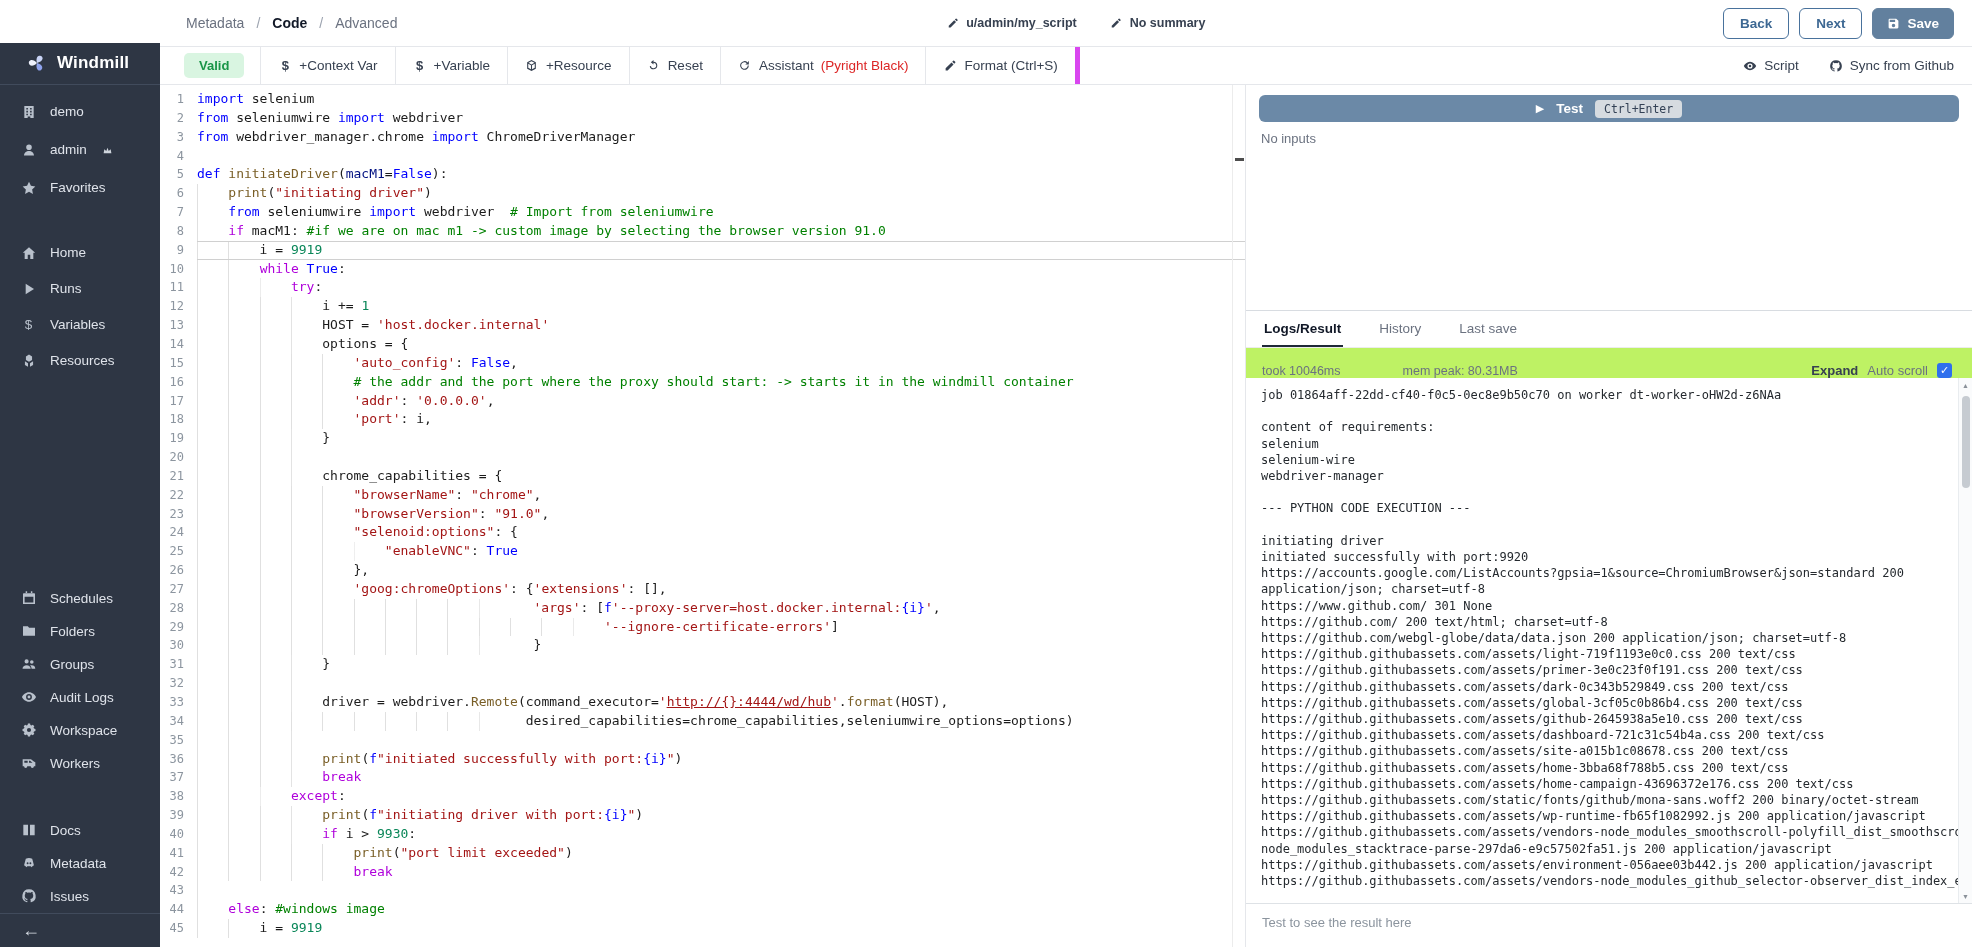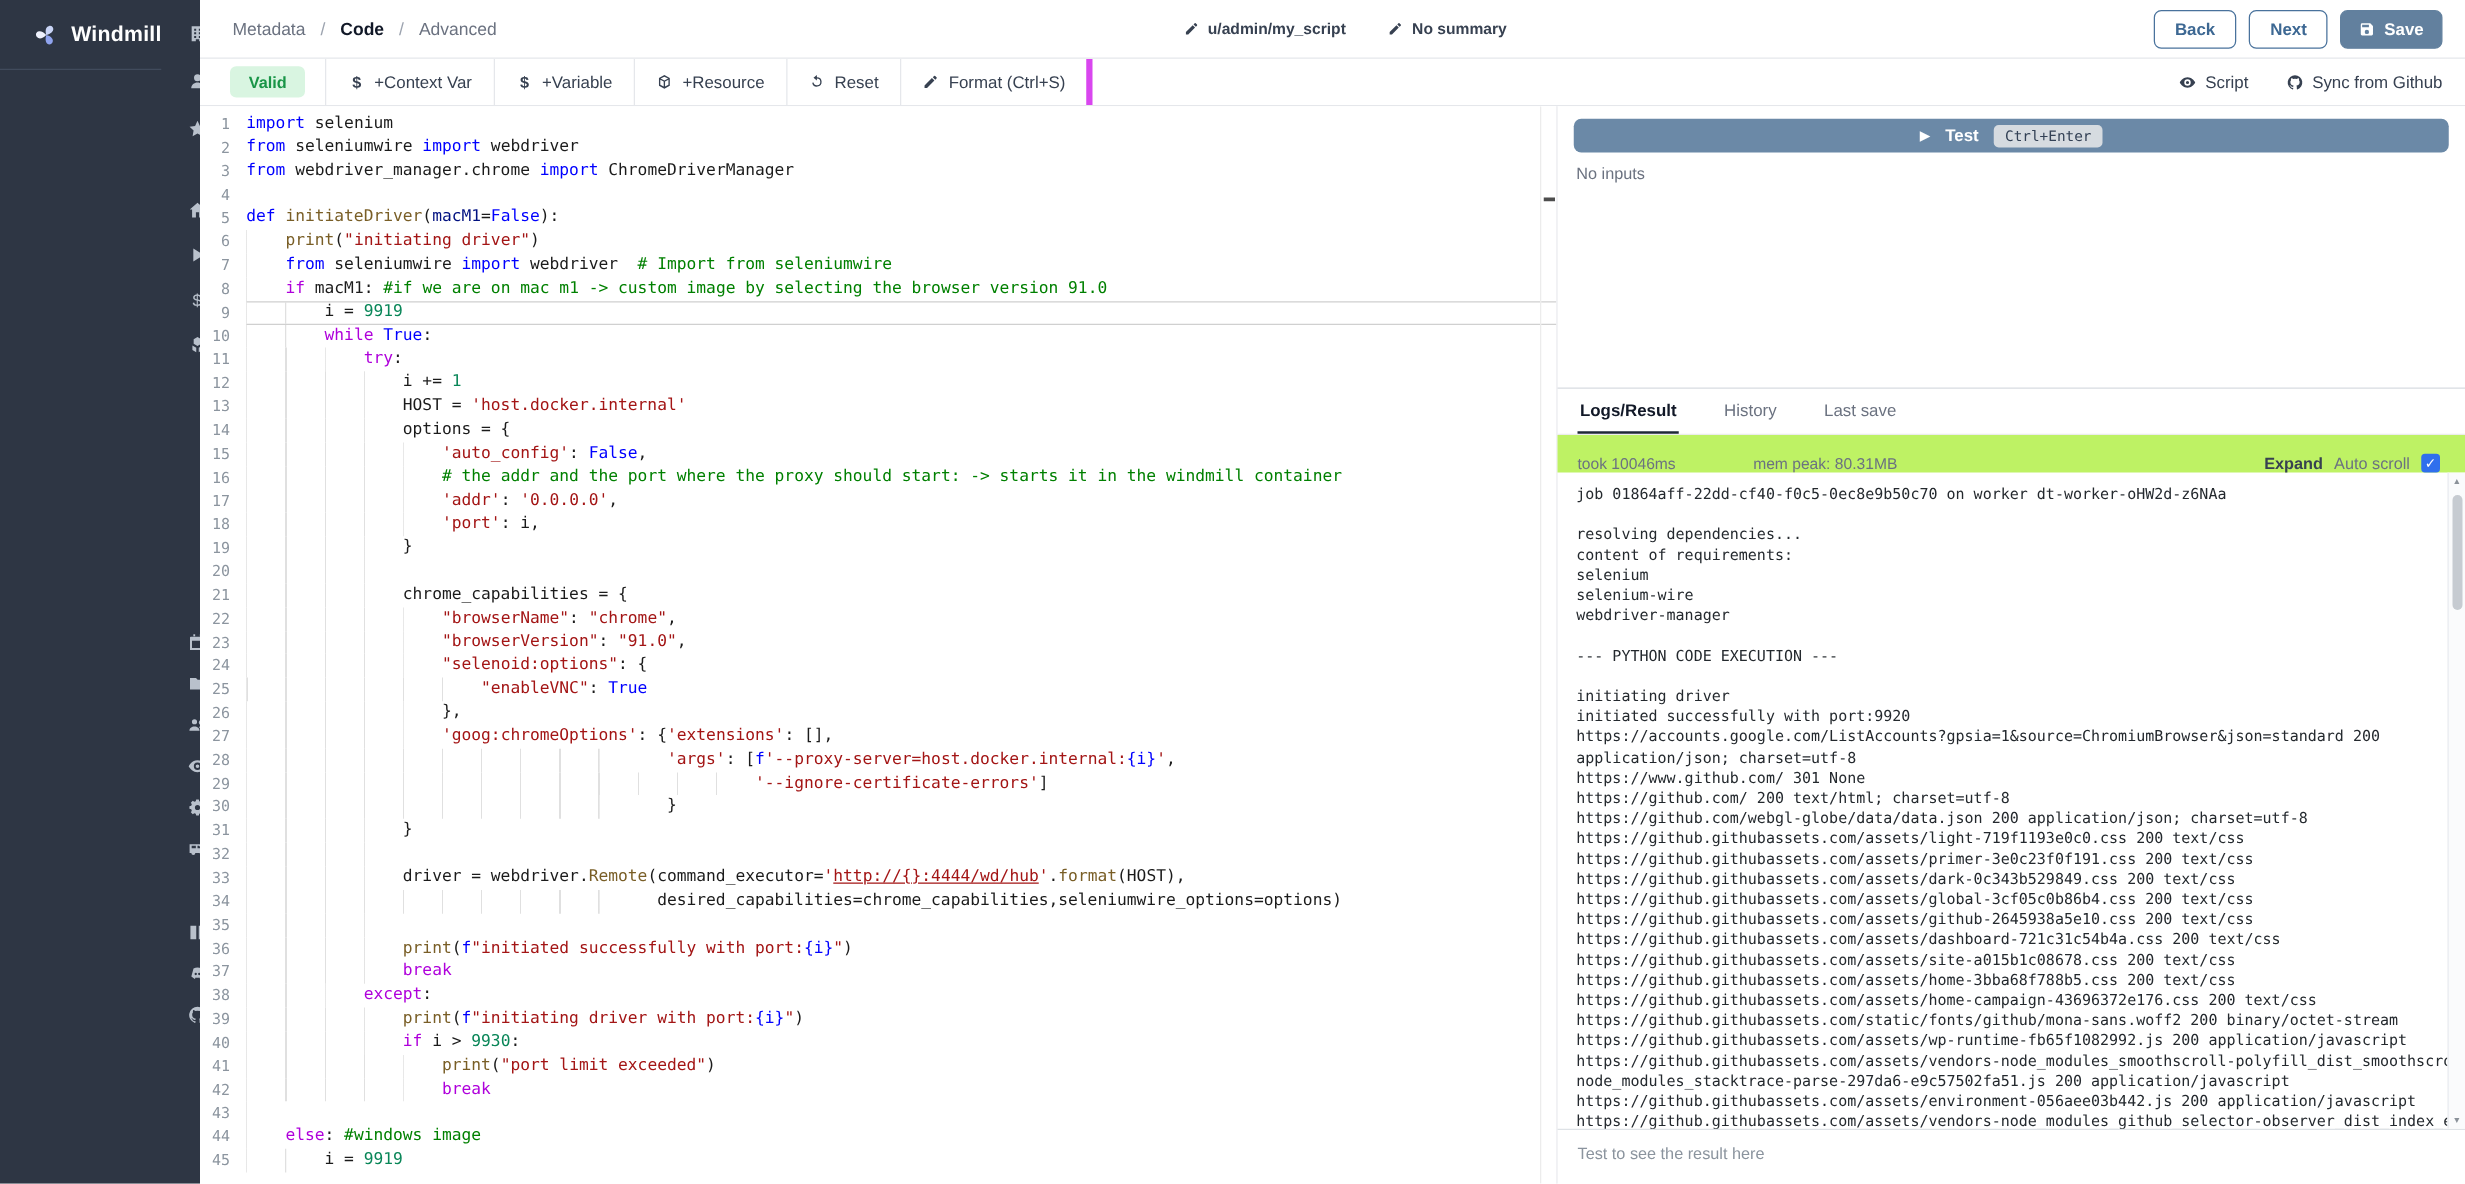--- a/index.html
+++ b/index.html
@@ -1,21 +1,21 @@
 <!DOCTYPE html>
 <html><head>
 <meta charset="utf-8">
 <style>
   * { box-sizing: border-box; margin: 0; padding: 0; }
   html,body { width:1972px; height:947px; overflow:hidden; }
   body { font-family:"Liberation Sans", sans-serif; background:#fff; color:#1f2937; }
   .app { display:flex; width:1972px; height:947px; }
 
   
-  .sidebar { width:160px; min-width:160px; background:#2e3644; color:#e6e9ee; display:flex; flex-direction:row; }
+  .sidebar { width:160px; min-width:160px; background:#2e3644; color:#e6e9ee; display:flex; flex-direction:column;margin-top:43px; }
   .logo-row { height:56px; display:flex; align-items:center; gap:9px; padding-left:26px; border-bottom:1px solid #414b5c; }
   .brand { font-size:17px; font-weight:bold; color:#fff; letter-spacing:.2px; }
   .side-group { display:flex; flex-direction:column; }
   .g0 { margin-top:8px; } .g0 .side-item{ height:38px; }
   .g1 { margin-top:28px;justify-content:center; } .g1 .side-item{ height:36px; }
   .g2 { margin-top:203px; } .g2 .side-item{ height:33px; }
   .g3 { margin-top:34px; } .g3 .side-item{ height:33px; }
   .side-item { display:flex; align-items:center; gap:13px; padding-left:20px; cursor:pointer; font-size:13.5px; font-weight:500; color:#dfe3ea; }
   .side-item .ic { width:17px; height:17px; color:#b9c1cc; display:flex; align-items:center; justify-content:center; }
   .side-item .ic svg { width:16px; height:16px; }
@@ -312,20 +312,29 @@
             <span class="tic">
               <svg viewBox="0 0 24 24" fill="currentColor">
                 <path d="M12 5a7 7 0 1 1-6.9 8.2l2-.3A5 5 0 1 0 12 7v3L7 6l5-4z"></path>
               </svg>
             </span>
             <span>Reset</span>
           </div>
           <div class="tb-btn">
             <span class="tic">
               <svg viewBox="0 0 24 24" fill="currentColor">
+                <path d="M17.7 6.3A8 8 0 1 0 20 12h-2.1a6 6 0 1 1-1.7-4.2L13.4 10H20V3.4z"></path>
+              </svg>
+            </span>
+            <span>Assistant </span>
+            <span class="tb-suffix">(Pyright Black)</span>
+          </div>
+          <div class="tb-btn">
+            <span class="tic">
+              <svg viewBox="0 0 24 24" fill="currentColor">
                 <path d="M3 17.3V21h3.7L17.6 10.1l-3.7-3.7zM20.7 7a1.2 1.2 0 0 0 0-1.7l-2-2a1.2 1.2 0 0 0-1.7 0L15.2 5l3.7 3.7z"></path>
               </svg>
             </span>
             <span>Format (Ctrl+S)</span>
           </div>
         </div>
       <div class="tb-right">
         <span class="tb-link">
           <svg viewBox="0 0 24 24" fill="currentColor" fill-rule="evenodd">
               <path d="M12 4.8c-5 0-9 3.9-10.6 7.2C3 15.3 7 19.2 12 19.2s9-3.9 10.6-7.2C21 8.7 17 4.8 12 4.8zm0 11.6a4.4 4.4 0 1 1 0-8.8 4.4 4.4 0 0 1 0 8.8zm0-2.2a2.2 2.2 0 1 0 0-4.4 2.2 2.2 0 0 0 0 4.4z"></path>
@@ -553,21 +562,20 @@
           <div class="stats-right">
             <span class="expand-lbl">Expand</span>
             <span class="autoscroll-lbl">Auto scroll</span>
             <span class="checkbox" id="autoscroll-box">✓</span>
           </div>
         </div>
         <div class="logs-wrap">
           <div class="logs" id="logs">
               <div class="log-line">job 01864aff-22dd-cf40-f0c5-0ec8e9b50c70 on worker dt-worker-oHW2d-z6NAa</div>
               <div class="log-line">&nbsp;</div>
-              <div class="log-line">resolving dependencies...</div>
               <div class="log-line">content of requirements:</div>
               <div class="log-line">selenium</div>
               <div class="log-line">selenium-wire</div>
               <div class="log-line">webdriver-manager</div>
               <div class="log-line">&nbsp;</div>
               <div class="log-line">--- PYTHON CODE EXECUTION ---</div>
               <div class="log-line">&nbsp;</div>
               <div class="log-line">initiating driver</div>
               <div class="log-line">initiated successfully with port:9920</div>
               <div class="log-line">https://accounts.google.com/ListAccounts?gpsia=1&amp;source=ChromiumBrowser&amp;json=standard 200</div>

